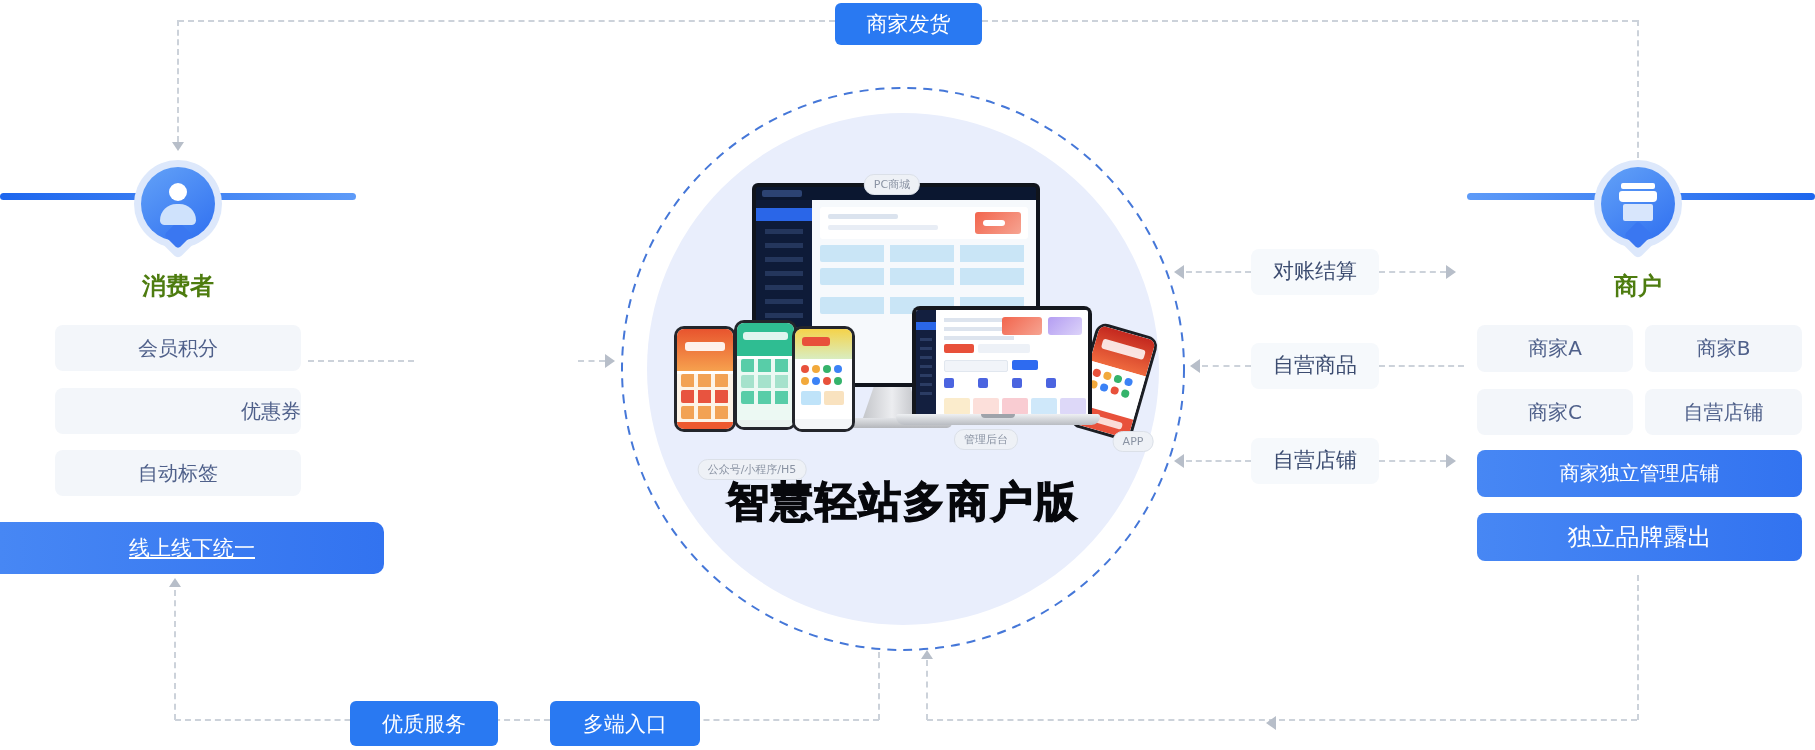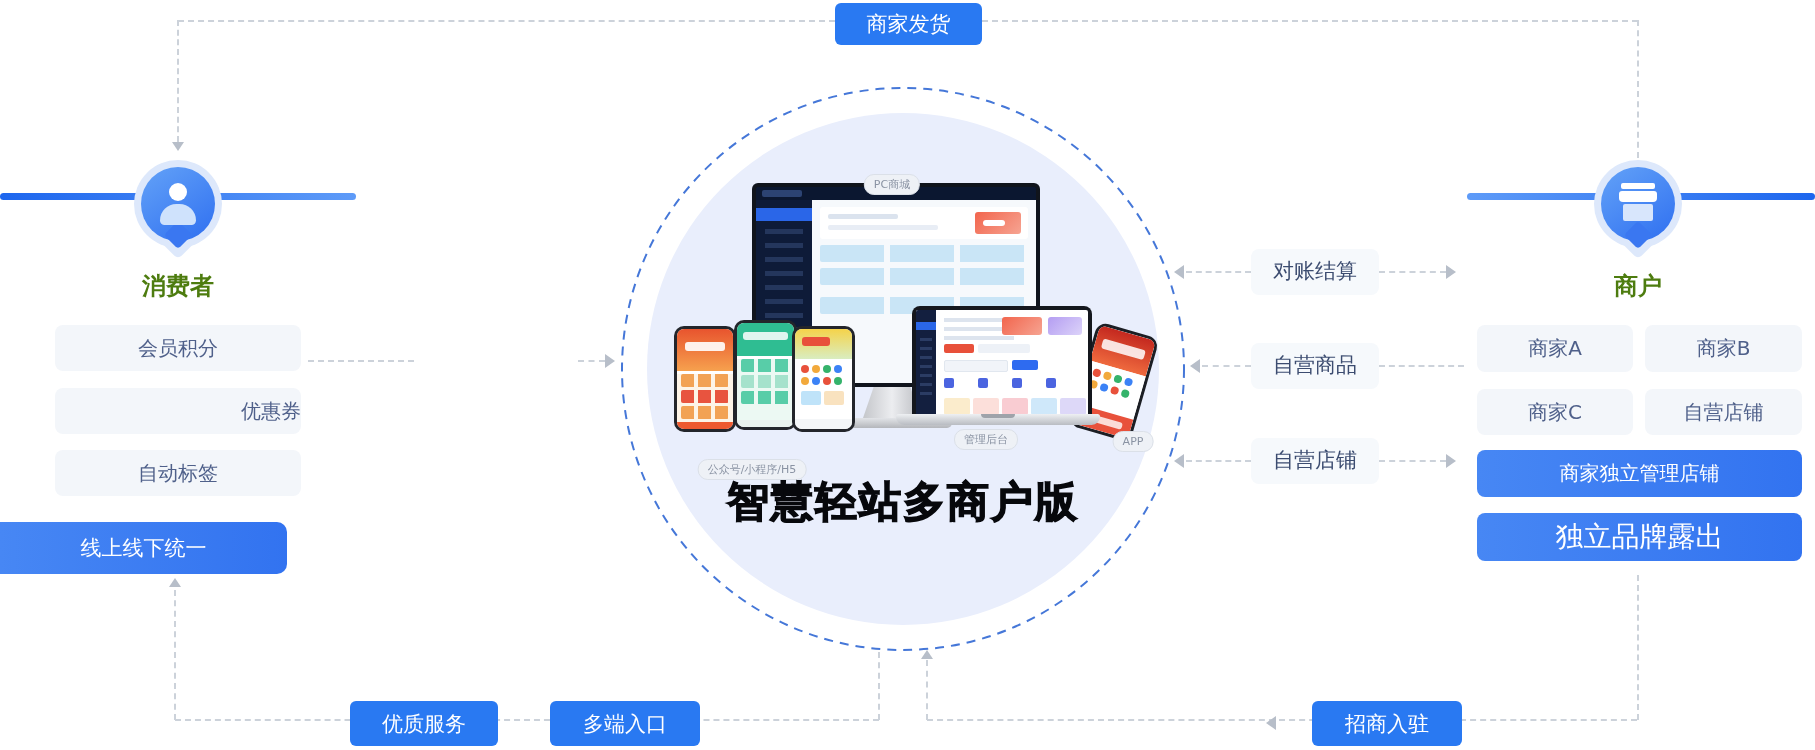--- a/index.html
+++ b/index.html
@@ -175,21 +175,21 @@
 
   <div class="chip" style="left:55px;top:325px;width:246px;height:46px;">
     <span>会员积分</span>
   </div>
   <div class="chip" style="left:55px;top:388px;width:246px;height:46px;justify-content:flex-end;">
     <span>优惠券</span>
   </div>
   <div class="chip" style="left:55px;top:450px;width:246px;height:46px;">
     <span>自动标签</span>
   </div>
-  <div class="chip-blue" style="left:0;top:522px;width:287px;height:52px;border-radius:0 10px 10px 0;">
+  <div class="chip-blue" style="left:0;top:522px;width:384px;height:52px;border-radius:0 10px 10px 0;text-decoration:underline;">
     <span>线上线下统一</span>
   </div>
   <div class="arr arr-u" style="left:169px;top:578px;"></div>
   <div class="dash-v" style="left:174px;top:590px;height:130px;"></div>
 
   <div class="dash-h" style="left:308px;top:360px;width:106px;"></div>
   <div class="dash-h" style="left:578px;top:360px;width:27px;"></div>
   <div class="arr arr-r" style="left:605px;top:354px;"></div>
 
   <div class="pill" style="left:892px;top:174px;">PC商城</div>
@@ -325,36 +325,33 @@
   </div>
   <div class="chip" style="left:1477px;top:389px;width:156px;height:46px;">
     <span>商家C</span>
   </div>
   <div class="chip" style="left:1645px;top:389px;width:157px;height:46px;">
     <span>自营店铺</span>
   </div>
   <div class="chip-blue" style="left:1477px;top:450px;width:325px;height:47px;font-size:20px;">
     <span>商家独立管理店铺</span>
   </div>
-  <div class="chip-blue" style="left:1477px;top:513px;width:325px;height:48px;font-size:28px;">
+  <div class="chip-blue" style="left:1477px;top:513px;width:325px;height:48px;font-size:24px;">
     <span>独立品牌露出</span>
   </div>
   <div class="dash-v" style="left:1637px;top:575px;height:145px;"></div>
 
   <div class="dash-h" style="left:175px;top:719px;width:704px;"></div>
   <div class="dash-h" style="left:927px;top:719px;width:710px;"></div>
   <div class="dash-v" style="left:878px;top:652px;height:68px;"></div>
   <div class="arr arr-u" style="left:921px;top:650px;"></div>
   <div class="dash-v" style="left:926px;top:660px;height:60px;"></div>
 
   <div class="btn" style="left:350px;top:701px;width:148px;height:45px;">
     <span>优质服务</span>
   </div>
   <div class="btn" style="left:550px;top:701px;width:150px;height:45px;">
     <span>多端入口</span>
   </div>
 
   <div class="arr arr-l" style="left:1266px;top:716px;z-index:4;"></div>
-  <div class="btn" style="left:1312px;top:701px;width:150px;height:45px;">
-    <span>招商入驻</span>
-  </div>
 
 </div>
 
 </body></html>

